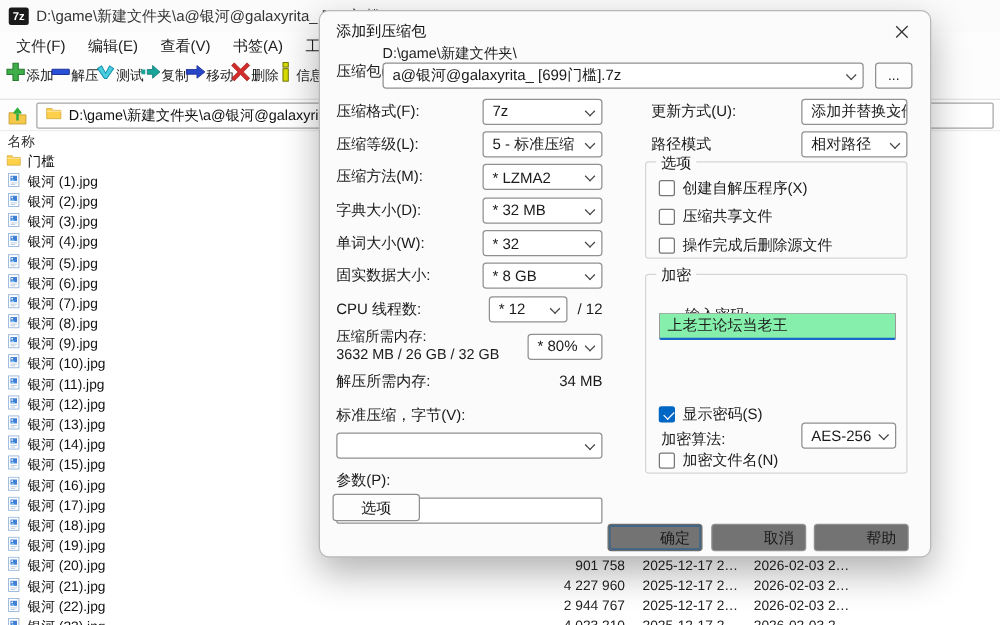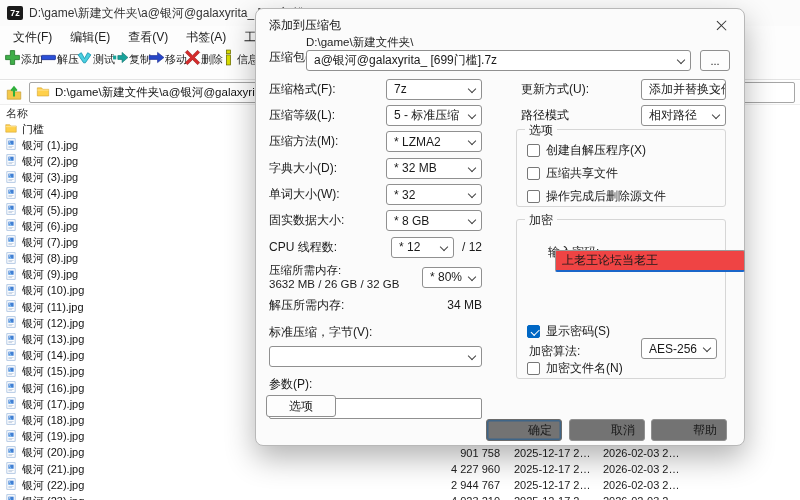--- a/index.html
+++ b/index.html
@@ -89,23 +89,23 @@
   .group { position:absolute; left:260px; border:1px solid #d6d6d6; border-radius:3px; width:210px; }
   .group-title { position:absolute; top:-8px; left:8px; background:#fbfbfb; padding:0 4px; font-size:12px; }
   .g-options { top:120px; height:78px; }
   .g-encrypt { top:210px; height:160px; }
   .cbrow { position:absolute; left:10px; display:flex; align-items:center; gap:6px; white-space:nowrap; }
   .cbx { width:13px; height:13px; border:1px solid #777; border-radius:2px; background:#fff; flex:0 0 auto; position:relative; }
   .cbx.checked { background:#0067c4; border-color:#0067c4; }
   .cbx.checked::after { content:""; position:absolute; left:2.5px; top:3px; width:7px; height:3.5px;
     border-left:1.6px solid #fff; border-bottom:1.6px solid #fff; transform:rotate(-45deg); }
   .pwd-label { position:absolute; left:12px; top:24px;margin-left:19px; }
-  .pwd-input { position:absolute; left:10px; top:30px; width:190px; height:22px; background:#ef4444;
+  .pwd-input { position:absolute; left:10px; top:30px; width:190px; height:22px; background:#86efac;
     border:1px solid #9a9a9a; border-bottom:2px solid #1a66c9; border-radius:2px; padding:0 6px;
-    display:flex; align-items:center;margin-left:28px; }
+    display:flex; align-items:center; }
   .enc-method-label { position:absolute; left:12px; top:123px; }
   .enc-method-combo { position:absolute; left:124px; top:118px; width:76px; }
 
   .dlgbtn { position:absolute; top:410px; width:76px; height:22px; background:#737373;
     border:1px solid #8f8f8f; border-radius:3px; display:flex; align-items:center; justify-content:center;padding-left:32px; }
   .btn-ok { left:230px; border:1px solid #6b6b6b; box-shadow:inset 0 0 0 1.5px #3f6587; }
   .btn-cancel { left:313px; }
   .btn-help { left:395px; }
 </style>
 </head>

